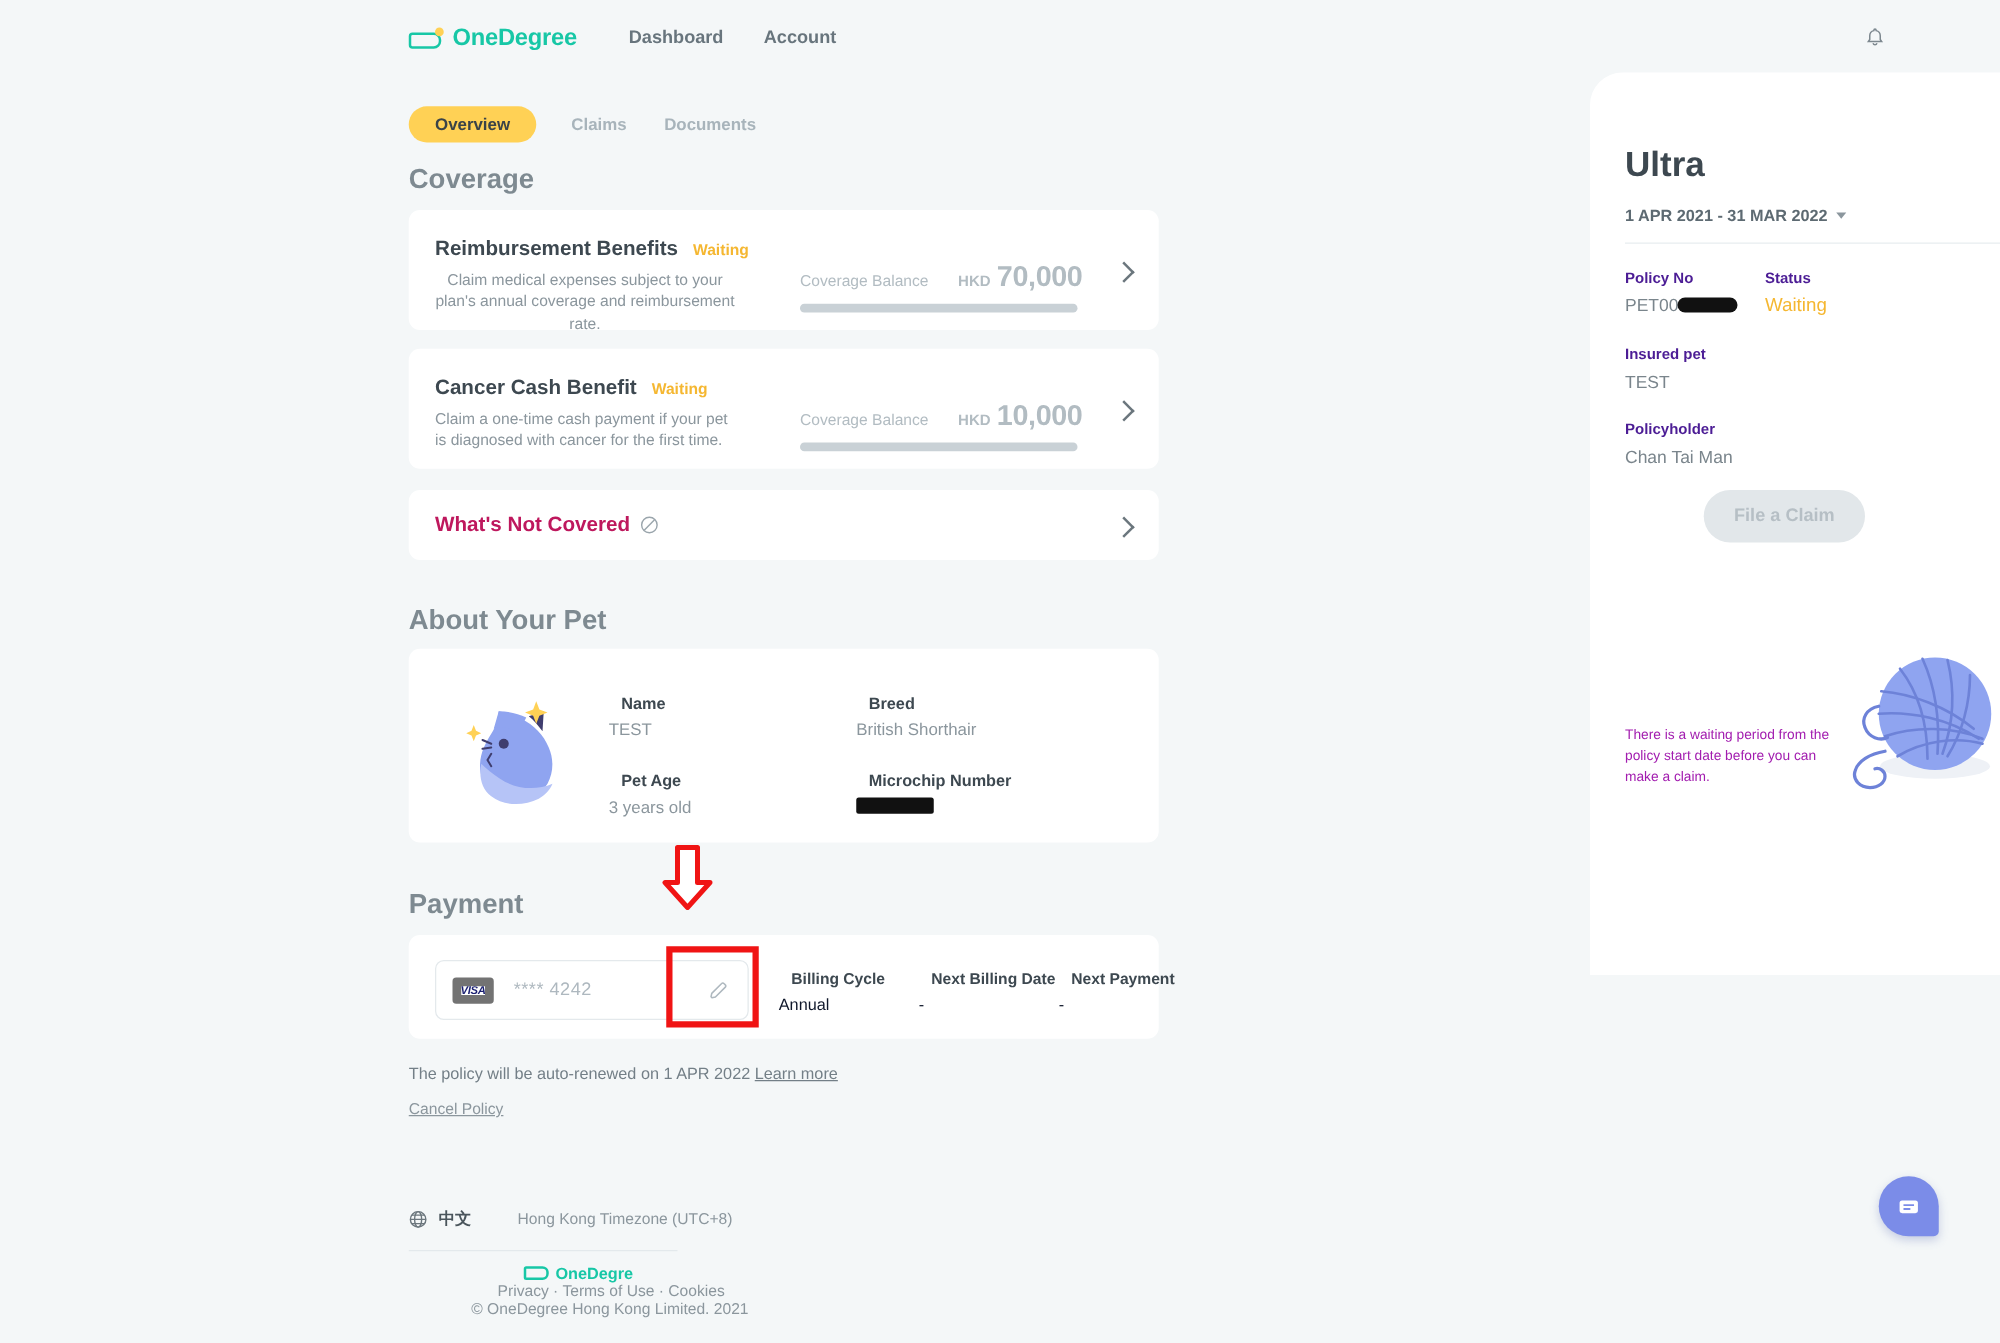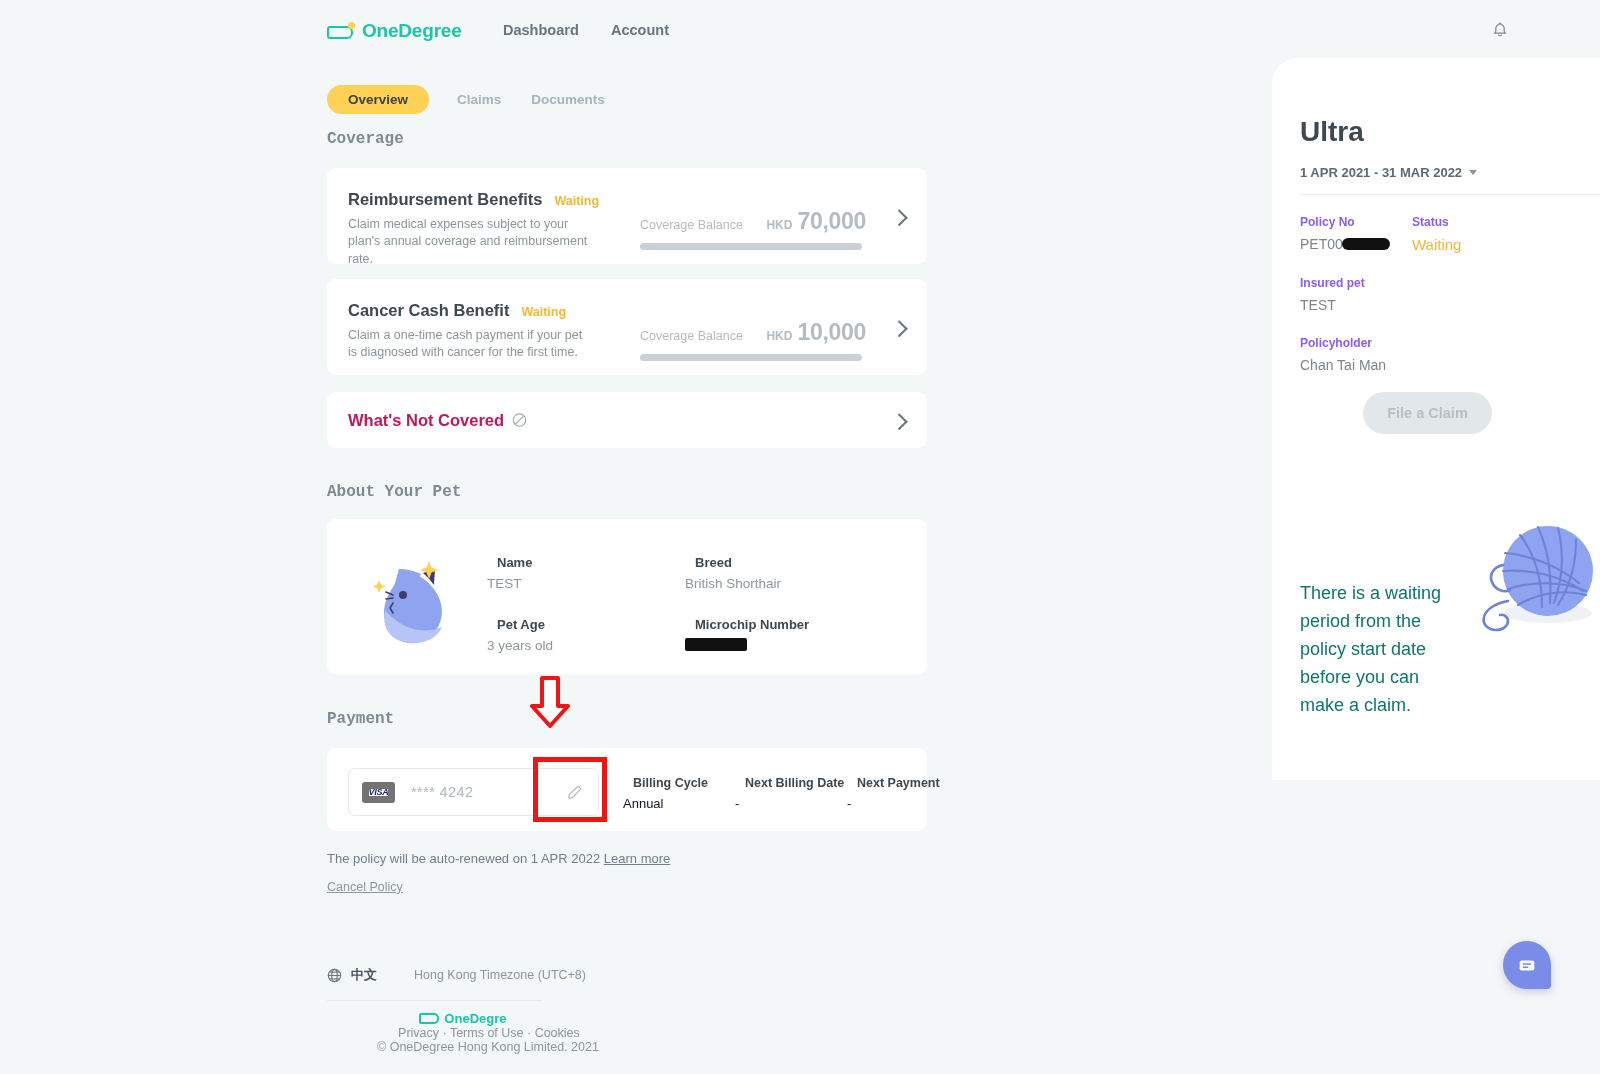--- a/index.html
+++ b/index.html
@@ -36,21 +36,21 @@
   }
   .tab.active {
     background: #ffd155; color: #3a4348; border-radius: 16px;
     padding: 7px 21px;
   }
   .tab-claims { margin-left: 28px; }
   .tab-documents { margin-left: 30px; }
 
   
   .section-title {
-    position: absolute; font-size: 16px; font-weight: bold; color: #7e8a91; font-family: Liberation Mono, monospace;
+    position: absolute; font-size: 22px; font-weight: bold; color: #7e8a91;
   }
 
   
   .card {
     position: absolute; background: #ffffff; border-radius: 9px;
   }
   .benefit-title-row { position: absolute; left: 21px; top: 22px; display: flex; align-items: baseline; gap: 12px; }
   .benefit-title { font-size: 16.5px; font-weight: bold; color: #3d4850; }
   .benefit-status { font-size: 12.5px; font-weight: bold; color: #f5b731; }
   .benefit-desc {
@@ -125,34 +125,34 @@
   }
   .plan-name { position: absolute; left: 28px; top: 58px; font-size: 28px; font-weight: bold; color: #3d4850; }
   .plan-period { position: absolute; left: 28px; top: 107px; display: flex; align-items: center; gap: 7px;
     font-size: 13px; font-weight: bold; color: #5d6a72; }
   .caret { width: 0; height: 0; border-left: 4.5px solid transparent; border-right: 4.5px solid transparent;
     border-top: 5px solid #8b969d; }
   .rdiv { position: absolute; left: 28px; top: 136px; width: 300px; height: 1px; background: #e8edef; }
   .rfields { position: absolute; left: 28px; top: 157px; }
   .rrow { display: flex; }
   .rcol { width: 112px; }
-  .r-label { font-size: 12px; font-weight: bold; color: #8b5cf6; margin-bottom: 7px; }
+  .r-label { font-size: 12px; font-weight: bold; color: #4c1d95; margin-bottom: 7px; }
   .r-value { font-size: 14px; color: #7a858c; }
   .r-value.waiting { color: #f5b731; font-size: 15px; }
   .r-block { margin-top: 23px; }
   .redact-pill { display: inline-block; width: 48px; height: 12px; background: #111; border-radius: 6px;
     vertical-align: -1px; margin-left: -1px; }
   .file-claim {
     position: absolute; left: 91px; top: 334px; width: 129px; height: 42px;
     background: #e2e7ea; color: #b6bfc5; border: none; border-radius: 21px;
     font-family: "Liberation Sans", sans-serif; font-size: 14.5px; font-weight: bold;
   }
   .waiting-note {
     position: absolute; left: 28px; top: 522px; width: 168px;
-    font-size: 18px; line-height: 1.55; color: #0f766e;
+    font-size: 11px; line-height: 1.55; color: #a21caf;
   }
   .yarn { position: absolute; left: 200px; top: 455px; width: 135px; height: 120px; }
 
   
   .lang-row { position: absolute; left: 327px; top: 966px; display: flex; align-items: center; gap: 9px; }
   .lang-cn { font-size: 13px; font-weight: bold; color: #4a555c; }
   .tz { margin-left: 28px; font-size: 12.5px; color: #8b969d; }
   .foot-div { position: absolute; left: 327px; top: 1000px; width: 215px; height: 1px; background: #e3e9ec; }
   .foot-row { position: absolute; left: 327px; top: 1011px; display: flex; align-items: center; flex-direction: column; }
   .foot-logo { display: flex; align-items: center; gap: 5px; }
@@ -195,21 +195,21 @@
   </div>
 
   <div class="tabs">
     <div class="tab active">Overview</div>
     <div class="tab tab-claims">Claims</div>
     <div class="tab tab-documents">Documents</div>
   </div>
 
   <div class="section-title" style="left:327px;top:130px;">Coverage</div>
 
-  <div class="card" style="left:327px;top:168px;width:600px;height:96px;">
+  <div class="card" style="left:327px;top:168px;width:600px;height:96px;text-align:center;">
     <div class="benefit-title-row">
       <span class="benefit-title">Reimbursement Benefits</span>
       <span class="benefit-status">Waiting</span>
     </div>
     <div class="benefit-desc">Claim medical expenses subject to your plan's annual coverage and reimbursement rate.</div>
     <div class="balance-block">
       <div class="balance-row">
         <span class="balance-label">Coverage Balance</span>
         <span class="balance-amt">
           <span class="balance-cur">HKD</span>

